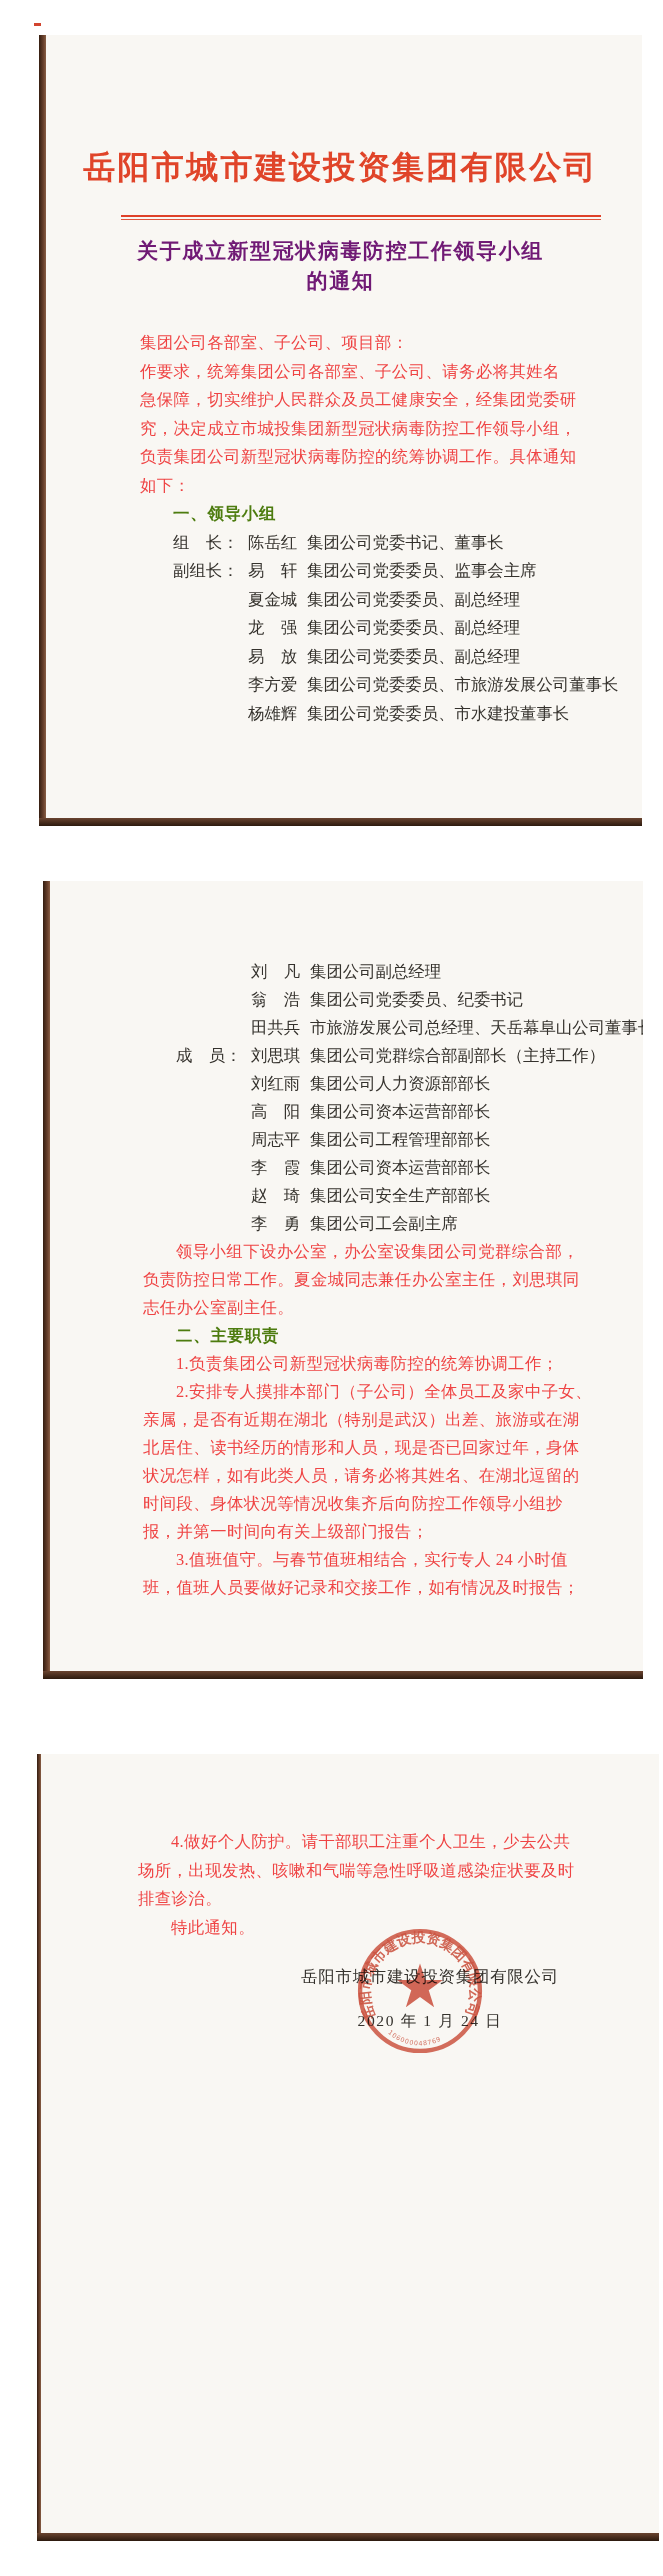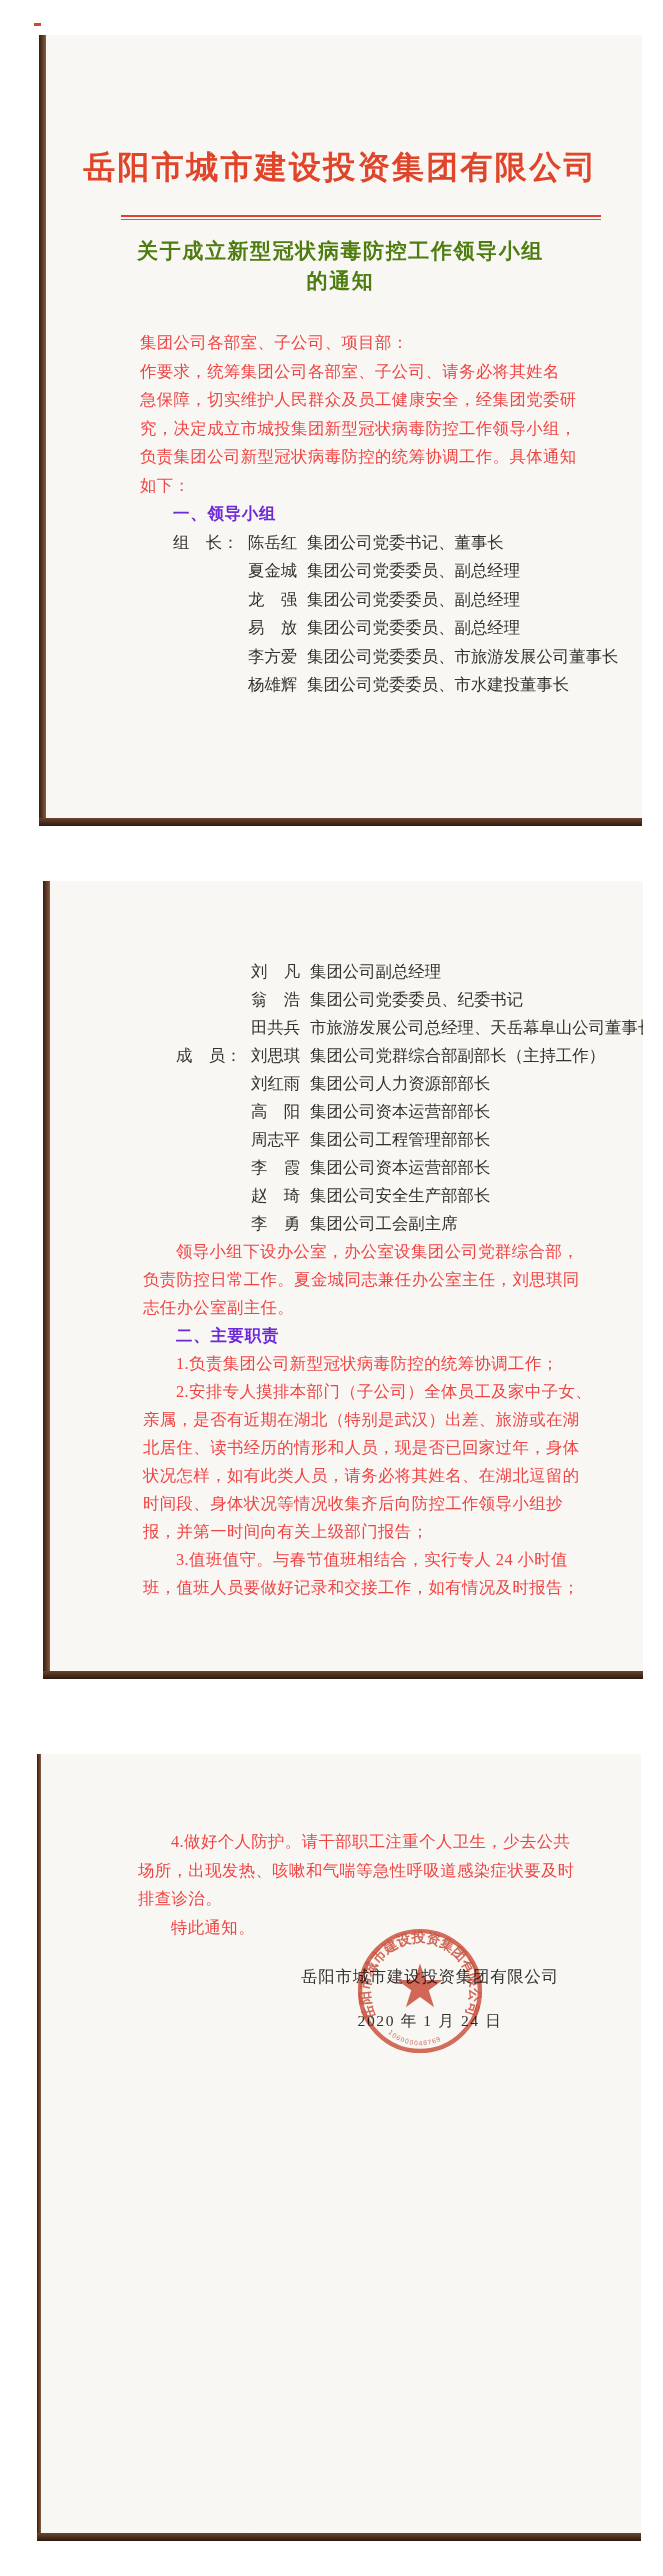--- a/index.html
+++ b/index.html
@@ -13,29 +13,29 @@
   .edge-left.thin{width:3.9px;}
   .edge-bottom{position:absolute;left:0;right:0;bottom:0;height:7.8px;
     background:linear-gradient(180deg,#6a4430,#2c1a0e);}
   .speck{position:absolute;background:#d2442f;}
 
   
   .letterhead{position:absolute;left:0;right:0;text-align:center;
     font-weight:bold;color:#e04429;letter-spacing:2.3px;font-size:32px;white-space:nowrap;}
   .red-rule{position:absolute;height:1.6px;border-top:2.3px solid #df4129;border-bottom:0.8px solid #e0543d;}
   .doc-title{position:absolute;left:0;right:0;text-align:center;font-weight:bold;
-    color:#4d7c0f;font-size:21px;line-height:30px;letter-spacing:1.6px;}
+    color:#701a75;font-size:21px;line-height:30px;letter-spacing:1.6px;}
 
   
   .body-block{position:absolute;}
   .line{height:28.5px;line-height:26px;white-space:nowrap;font-size:16.4px;
     color:#ef4444;letter-spacing:0.4px;}
   .p2 .line{height:28px;}
   .indent{text-indent:33px;}
-  .h{font-weight:bold;color:#6d28d9;letter-spacing:0.8px;}
+  .h{font-weight:bold;color:#4d7c0f;letter-spacing:0.8px;}
 
   .mrow{display:flex;height:28.5px;line-height:26px;font-size:16.4px;color:#35322d;
     padding-left:33px;white-space:nowrap;}
   .p2 .mrow{height:28px;}
   .mrole{width:75px;flex:none;}
   .mname{width:56px;flex:none;margin-right:3px;}
   .mtitle{flex:none;font-family:Liberation Serif, serif;}
 
   
   .sig{position:absolute;text-align:center;color:#35322d;}
@@ -68,20 +68,25 @@
     <div class="line">急保障，切实维护人民群众及员工健康安全，经集团党委研</div>
     <div class="line">究，决定成立市城投集团新型冠状病毒防控工作领导小组，</div>
     <div class="line">负责集团公司新型冠状病毒防控的统筹协调工作。具体通知</div>
     <div class="line">如下：</div>
     <div class="line indent h">一、领导小组</div>
 
     <div class="mrow">
       <span class="mrole">组　长：</span>
       <span class="mname">陈岳红</span>
       <span class="mtitle">集团公司党委书记、董事长</span>
+    </div>
+    <div class="mrow">
+      <span class="mrole">副组长：</span>
+      <span class="mname">易　轩</span>
+      <span class="mtitle">集团公司党委委员、监事会主席</span>
     </div>
     <div class="mrow">
       <span class="mrole"></span>
       <span class="mname">夏金城</span>
       <span class="mtitle">集团公司党委委员、副总经理</span>
     </div>
     <div class="mrow">
       <span class="mrole"></span>
       <span class="mname">龙　强</span>
       <span class="mtitle">集团公司党委委员、副总经理</span>
@@ -170,21 +175,21 @@
     <div class="line">亲属，是否有近期在湖北（特别是武汉）出差、旅游或在湖</div>
     <div class="line">北居住、读书经历的情形和人员，现是否已回家过年，身体</div>
     <div class="line">状况怎样，如有此类人员，请务必将其姓名、在湖北逗留的</div>
     <div class="line">时间段、身体状况等情况收集齐后向防控工作领导小组抄</div>
     <div class="line">报，并第一时间向有关上级部门报告；</div>
     <div class="line indent">3.值班值守。与春节值班相结合，实行专人 24 小时值</div>
     <div class="line">班，值班人员要做好记录和交接工作，如有情况及时报告；</div>
   </div>
 </div>
 
-<div class="page" style="left:37px;top:1754px;width:604px;height:787px;">
+<div class="page" style="left:37px;top:1754px;width:604px;height:787px;padding-left:18px;">
   <div class="edge-left thin"></div>
   <div class="edge-bottom"></div>
 
   <div class="body-block" style="left:101px;top:75px;">
     <div class="line indent">4.做好个人防护。请干部职工注重个人卫生，少去公共</div>
     <div class="line">场所，出现发热、咳嗽和气喘等急性呼吸道感染症状要及时</div>
     <div class="line">排查诊治。</div>
     <div class="line indent">特此通知。</div>
   </div>
 

